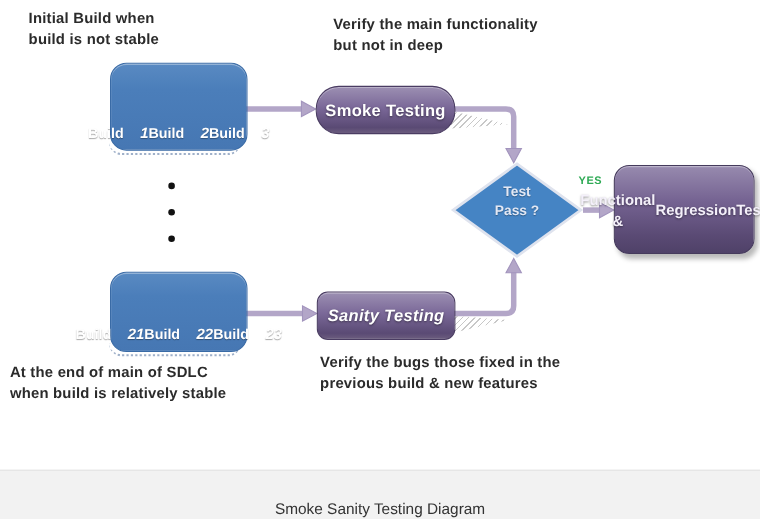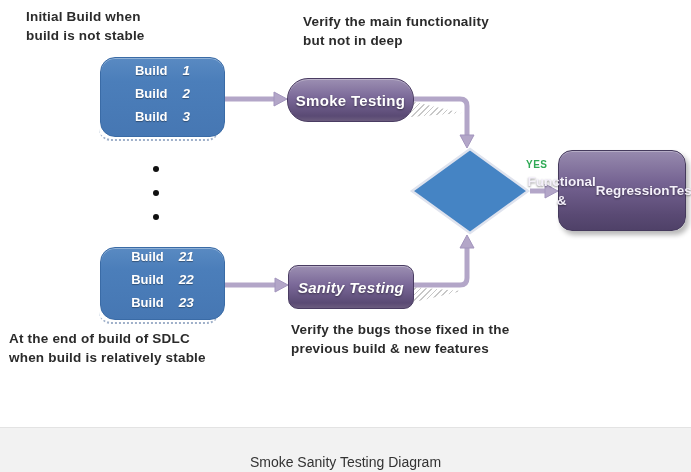--- a/index.html
+++ b/index.html
@@ -16,21 +16,21 @@
   #note-top-mid{left:291px;top:12px;margin-left:12px;}
   #note-bottom-left{left:9px;top:329px;}
   #note-bottom-mid{left:291px;top:320px;}
 
   
   .build-box{
     position:absolute;width:123px;border-radius:15px;
     background:linear-gradient(180deg,#598ac2 0%,#4b7eba 30%,#4677b3 100%);
     border:1px solid #3a6ba6;
     box-shadow:inset 0 1px 0 rgba(255,255,255,.35);
-    display:flex;flex-direction:column;justify-content:center;align-items:center;
+    display:flex;flex-direction:row;justify-content:center;align-items:flex-end;
     z-index:2;
   }
   #build-box-top{left:100px;top:57px;height:78px;}
   #build-box-bottom{left:100px;top:247px;height:71px;}
   .build-shadow{
     position:absolute;width:120px;height:10px;border-bottom:2px dotted #9fb0c9;
     border-radius:0 0 14px 14px;z-index:1;
   }
   #build-shadow-top{left:99px;top:129px;}
   #build-shadow-bottom{left:99px;top:312px;}
@@ -129,21 +129,21 @@
 
   <div class="note" id="note-top-left">
     <div>Initial Build when</div>
     <div>build is not stable</div>
   </div>
   <div class="note" id="note-top-mid">
     <div>Verify the main functionality</div>
     <div>but not in deep</div>
   </div>
   <div class="note" id="note-bottom-left">
-    <div>At the end of build of SDLC</div>
+    <div>At the end of main of SDLC</div>
     <div>when build is relatively stable</div>
   </div>
   <div class="note" id="note-bottom-mid">
     <div>Verify the bugs those fixed in the</div>
     <div>previous build &amp; new features</div>
   </div>
 
   <div class="build-shadow" id="build-shadow-top"></div>
   <div class="build-box" id="build-box-top">
     <div class="build-row">
@@ -183,20 +183,24 @@
   <div class="hatch" id="hatch-smoke"></div>
   <div class="process-box" id="process-smoke">
     <span>Smoke Testing</span>
   </div>
 
   <div class="hatch" id="hatch-sanity"></div>
   <div class="process-box" id="process-sanity">
     <span>Sanity Testing</span>
   </div>
 
+  <div id="decision-label">
+    <div>Test</div>
+    <div>Pass ?</div>
+  </div>
   <div id="yes-label">YES</div>
 
   <div id="result-box">
     <div>Functional &amp;</div>
     <div>Regression</div>
     <div>Testing</div>
   </div>
 
   <div id="footer-band">
     <div id="footer-caption">Smoke Sanity Testing Diagram</div>

